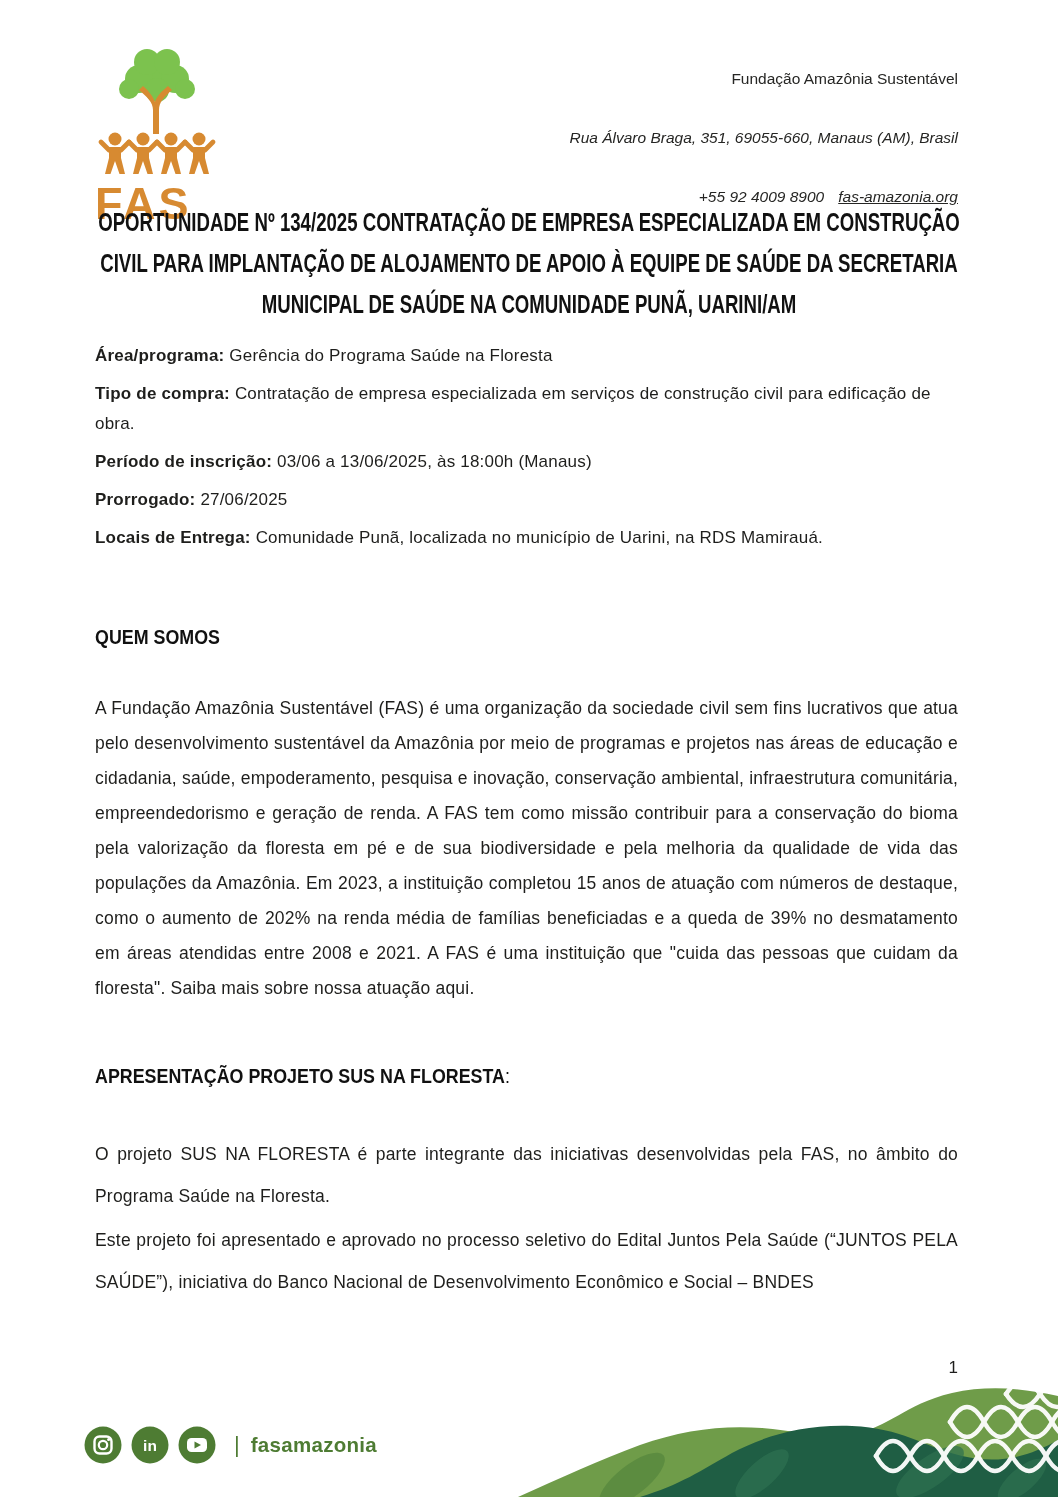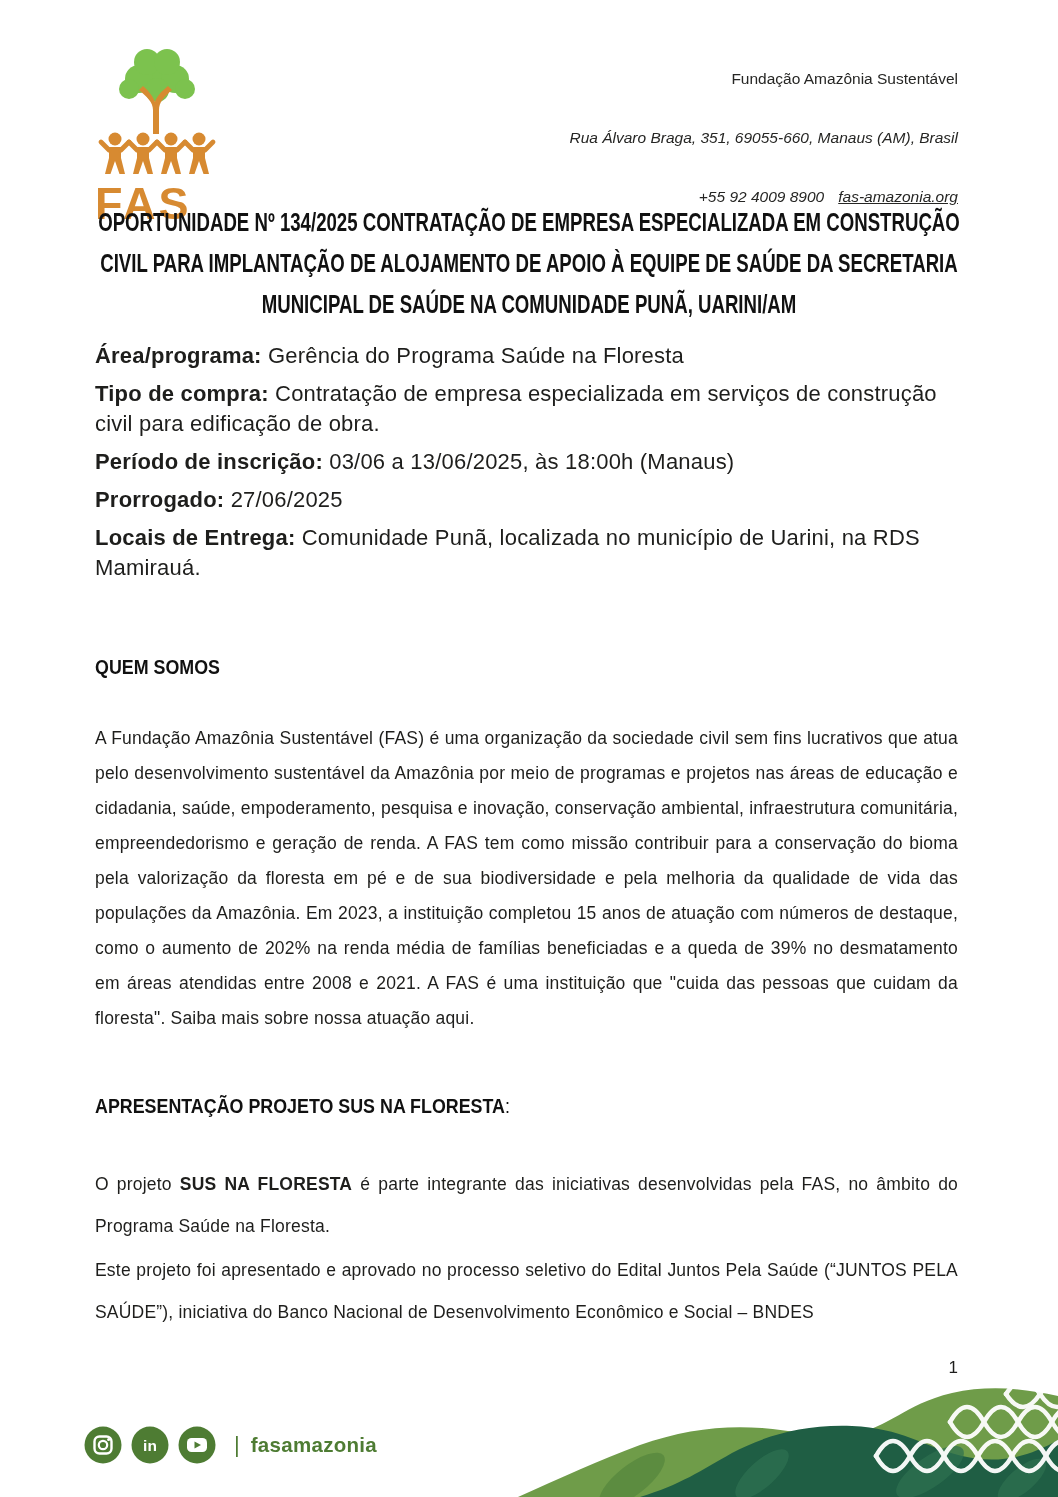--- a/index.html
+++ b/index.html
@@ -20,37 +20,37 @@
   .contact .addr { font-style:italic;margin-top:36px; }
   .contact .site { margin-left:14px;text-decoration:underline; }
   
   .title-wrap { position:relative; }
   .doc-title {
     width:1160px; margin-left:-51px; margin-top:10px;
     font-size:25px; font-weight:700; line-height:41px; text-align:center; color:#111;
     transform:scaleX(0.745); transform-origin:50% 50%;
   }
   
-  .meta { margin:16px 100px 0 95px; font-size:22px; letter-spacing:0.2px; }
+  .meta { margin:16px 100px 0 95px; font-size:17px; letter-spacing:0.2px; }
   .meta-row { line-height:30px; margin-bottom:8px; }
   .meta-row b { font-weight:700; }
   
   .sec-heading {
     margin-left:95px; font-size:21px; font-weight:700; color:#111;
     transform:scaleX(0.85); transform-origin:0 50%; white-space:nowrap;
   }
   .sec-heading .colon { font-weight:400; }
   .h-quem { margin-top:72px; }
   .h-apres { margin-top:58px; }
   .body-par { margin:0 100px 0 95px; font-size:17.5px; letter-spacing:0.2px;
               text-align:justify; color:#1e1e1c; }
   .par-quem  { margin-top:42px; line-height:35px; }
   .par-a1    { margin-top:45px; line-height:42px; }
   .par-a2    { margin-top:2px;  line-height:42px; }
-  .par-a1 b, .par-a2 b { font-weight:700; }
+  .par-a1 b, .par-a2 b { font-weight:400; }
   
   .page-number { position:absolute; top:1358px; right:100px; font-size:17px; color:#1e1e1c; }
   
   .footer { position:absolute; left:0; bottom:0; width:900px; height:115px; }
   .footer .wave { position:absolute; left:0; top:0; }
   .social { position:absolute; left:84px; top:44px; display:flex; align-items:center; gap:9px; }
   .social svg { display:block; }
   .handle { display:flex; align-items:baseline; gap:11px; margin-left:9px;
             color:#4E7C33; font-size:20.5px; }
   .handle .sep { font-weight:300; font-size:22px; }

